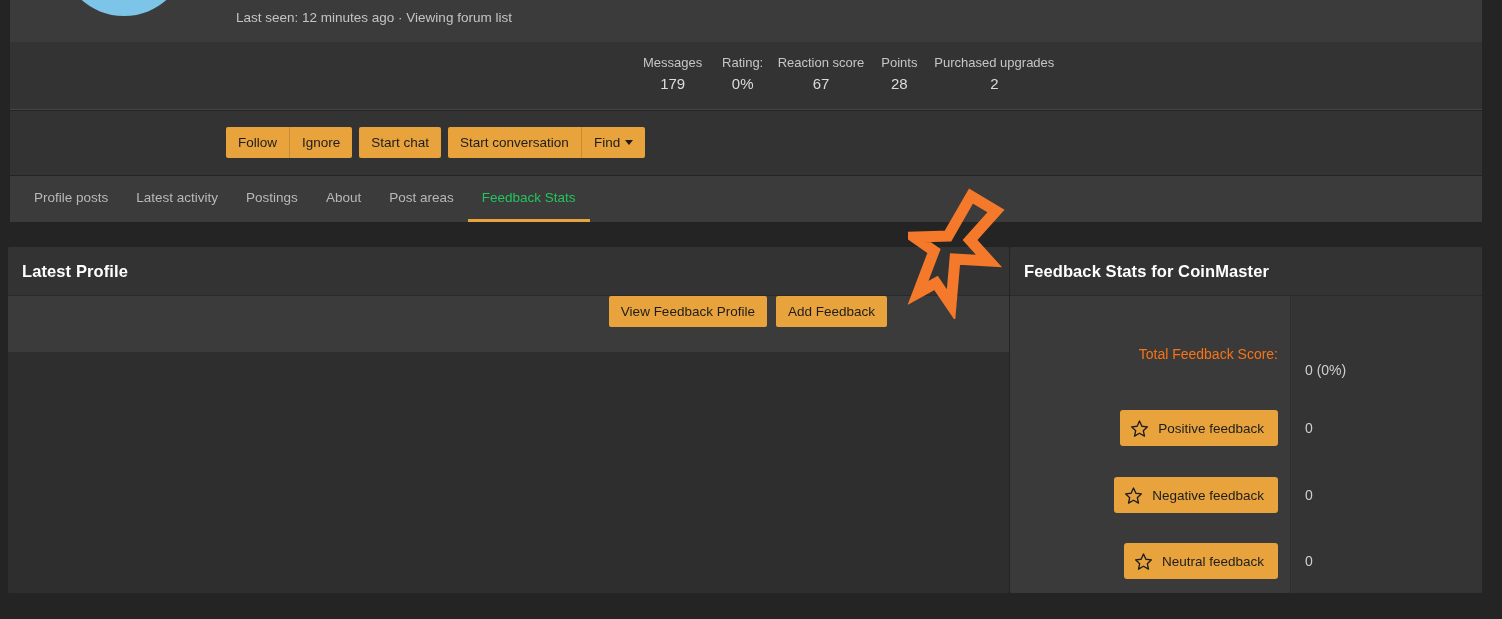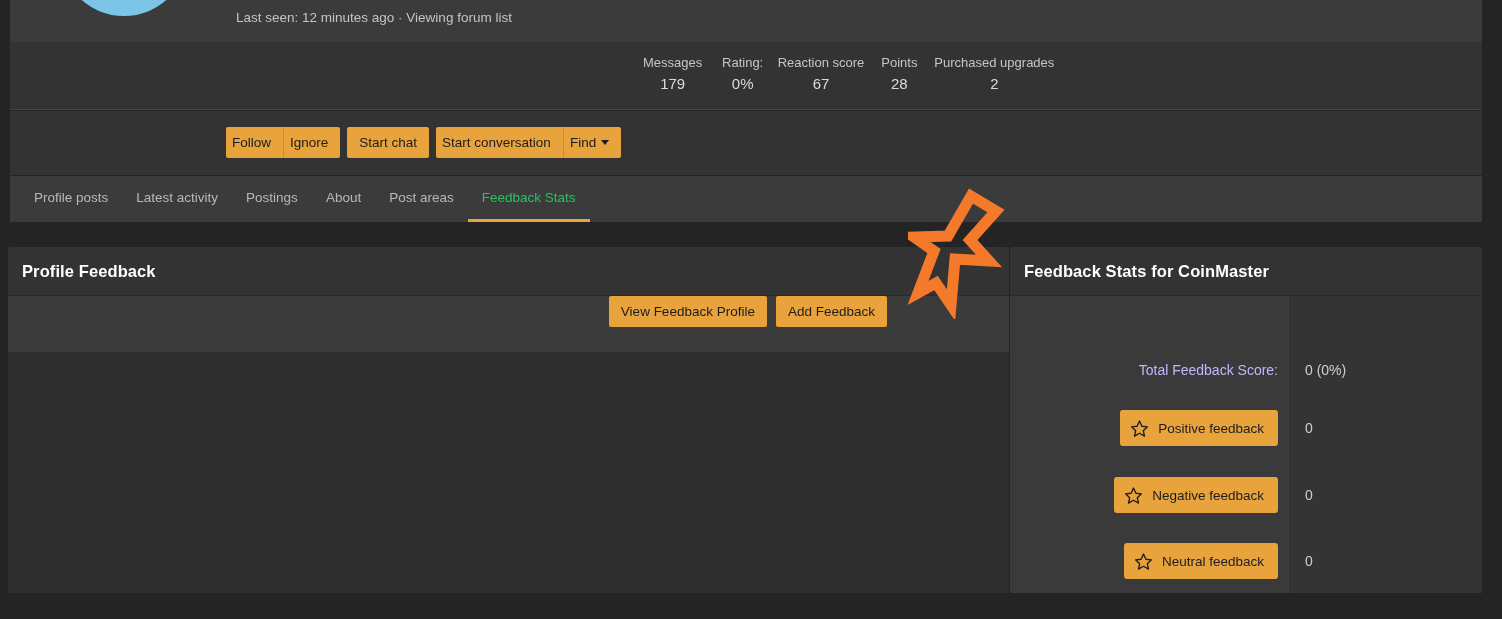--- a/index.html
+++ b/index.html
@@ -109,21 +109,21 @@
     line-height: 1;
     padding: 0 12px;
     height: 31px;
     cursor: pointer;
     border-radius: 2px;
     display: inline-flex;
     align-items: center;
     justify-content: center;
     white-space: nowrap;
   }
-  .btn-seg { border-radius: 0; padding-left: 6px; }
+  .btn-seg { border-radius: 0; }
   .btn-seg.first { border-radius: 2px 0 0 2px; }
   .btn-seg.last  { border-radius: 0 2px 2px 0; }
   .btn-gap { width: 7px; }
   .btn-sep { width: 1px; background: #c98d2f; }
   .caret {
     display: inline-block;
     margin-left: 5px;
     width: 0; height: 0;
     border-left: 4px solid transparent;
     border-right: 4px solid transparent;
@@ -227,23 +227,23 @@
   .stats-right {
     position: absolute;
     left: 282px; top: 0;
     right: 0;
     height: 297px;
     background: #343434;
   }
   .score-label {
     position: absolute;
     right: 12px;
-    top: 66px;
+    top: 50px;
     font-size: 14px;
-    color: #c4b5fd;
+    color: #f97316;
     white-space: nowrap;
   }
   .score-value {
     position: absolute;
     left: 13px;
     top: 66px;
     font-size: 14px;
     color: #cfcfcf;
   }
   .fb-btn {
@@ -346,21 +346,21 @@
       <div class="tab">Latest activity</div>
       <div class="tab">Postings</div>
       <div class="tab">About</div>
       <div class="tab">Post areas</div>
       <div class="tab active">Feedback Stats</div>
     </div>
   </div>
 
   <div class="panel-left">
     <div class="panel-head">
-      <h2>Profile Feedback</h2>
+      <h2>Latest Profile</h2>
     </div>
     <div class="panel-actionrow">
       <button class="btn">View Feedback Profile</button>
       <button class="btn">Add Feedback</button>
     </div>
     <div class="panel-body"></div>
   </div>
 
   <div class="panel-right">
     <div class="panel-head">

